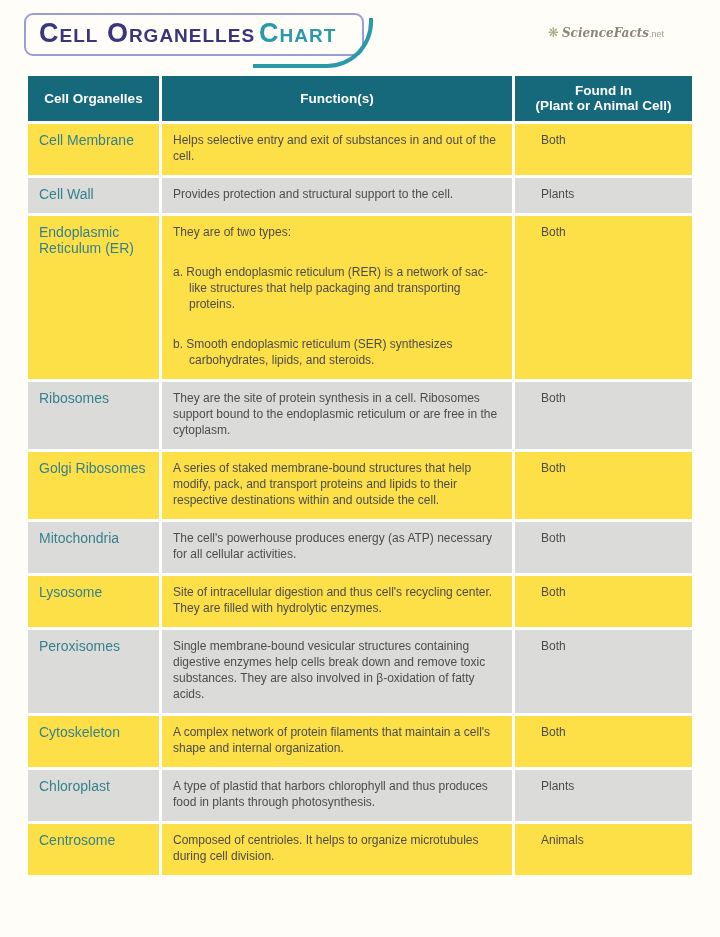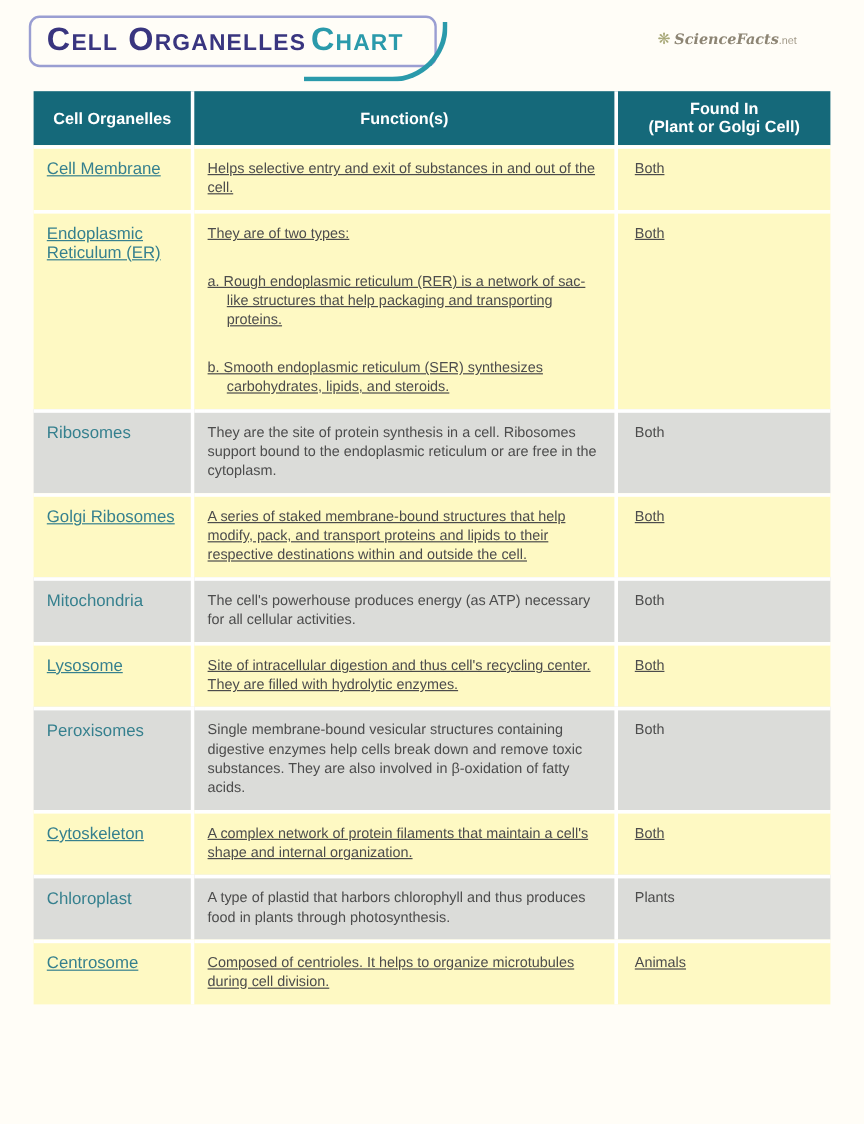--- a/index.html
+++ b/index.html
@@ -59,27 +59,27 @@
     white-space:nowrap;
   }
   th,td{border-right:3px solid #ffffff;}
   th:last-child,td:last-child{border-right:none;}
   tbody td{
     border-top:3px solid #ffffff;
     vertical-align:top;
     font-size:12px;line-height:16px;color:#4c4c4c;
     padding:8px 10px 11px 11px;
   }
-  tr.light td{background:#fef9c3;text-decoration:underline;}
+  tr.light td{background:#fde047;}
   tr.dark td{background:#dbdcd9;}
   td.c-org{color:#36808e;font-size:14px;}
   td.c-fn p{margin:0;}
   td.c-fn p + p{margin-top:8px;}
   td.c-fn p.hang{padding-left:16px;text-indent:-16px;margin-top:24px;}
-  td.c-found{padding-left:14px;}
+  td.c-found{padding-left:26px;}
 </style>
 </head>
 <body>
 
 <div class="hdr">
   <div class="title-box">
     <span class="title-main">Cell Organelles</span><span class="title-accent">Chart</span>
     <div class="swoosh"></div>
   </div>
   <div class="logo">
@@ -90,30 +90,37 @@
 <table class="org">
   <colgroup>
       <col class="c1">
       <col class="c2">
       <col class="c3">
     </colgroup>
   <thead>
     <tr>
       <th>Cell Organelles</th>
       <th>Function(s)</th>
-      <th><span>Found In</span><br><span>(Plant or Golgi Cell)</span></th>
+      <th><span>Found In</span><br><span>(Plant or Animal Cell)</span></th>
     </tr>
   </thead>
   <tbody>
       <tr class="light">
     <td class="c-org">Cell Membrane</td>
     <td class="c-fn">
           <p>Helps selective entry and exit of substances in and out of the cell.</p>
         </td>
     <td class="c-found">Both</td>
+  </tr>
+      <tr class="dark">
+    <td class="c-org">Cell Wall</td>
+    <td class="c-fn">
+          <p>Provides protection and structural support to the cell.</p>
+        </td>
+    <td class="c-found">Plants</td>
   </tr>
       <tr class="light">
     <td class="c-org">Endoplasmic Reticulum (ER)</td>
     <td class="c-fn">
           <p>They are of two types:</p>
           <p class="hang">a. Rough endoplasmic reticulum (RER) is a network of sac-like structures that help packaging and transporting proteins.</p>
           <p class="hang">b. Smooth endoplasmic reticulum (SER) synthesizes carbohydrates, lipids, and steroids.</p>
         </td>
     <td class="c-found">Both</td>
   </tr>

